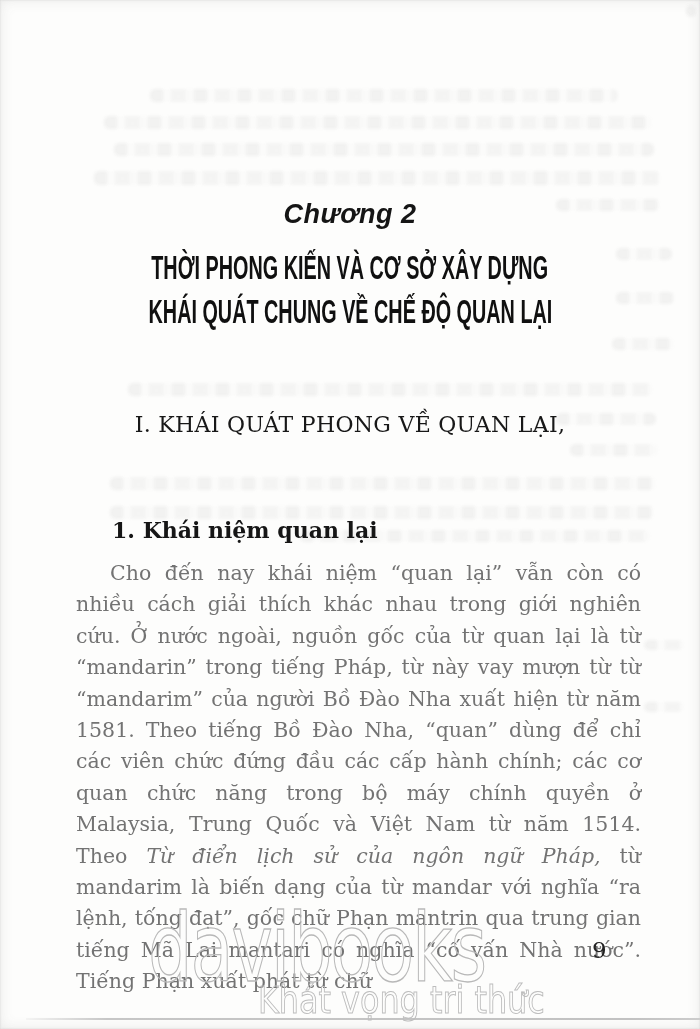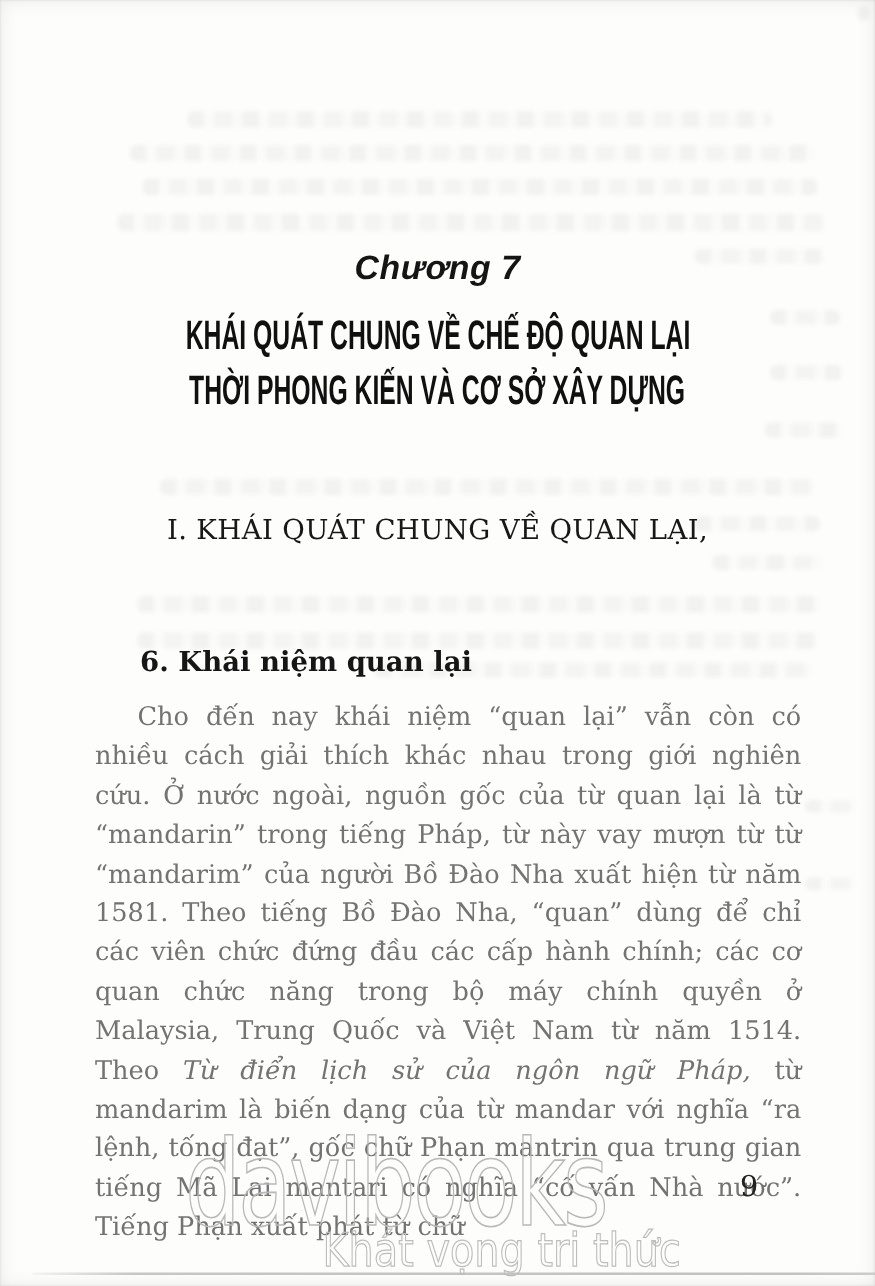--- a/index.html
+++ b/index.html
@@ -163,32 +163,32 @@
   <div class="bleed" style="top:383px; left:128px; width:524px; height:13px;"></div>
   <div class="bleed" style="top:413px; left:556px; width:100px; height:12px;"></div>
   <div class="bleed" style="top:444px; left:570px; width:88px;  height:12px;"></div>
   <div class="bleed" style="top:477px; left:110px; width:546px; height:13px;"></div>
   <div class="bleed" style="top:506px; left:110px; width:544px; height:13px;"></div>
   <div class="bleed" style="top:530px; left:300px; width:350px; height:12px;"></div>
   <div class="bleed" style="top:640px; left:644px; width:40px;  height:10px;"></div>
   <div class="bleed" style="top:702px; left:644px; width:40px;  height:10px;"></div>
   <div class="bleed" style="top:5px;   left:686px; width:10px;  height:12px;"></div>
 
-  <div class="chapter-label">Chương 7</div>
+  <div class="chapter-label">Chương 2</div>
 
   <div class="chapter-title">
+    <div class="tline"><span>THỜI PHONG KIẾN VÀ CƠ SỞ XÂY DỰNG</span></div>
     <div class="tline"><span>KHÁI QUÁT CHUNG VỀ CHẾ ĐỘ QUAN LẠI</span></div>
-    <div class="tline"><span>THỜI PHONG KIẾN VÀ CƠ SỞ XÂY DỰNG</span></div>
   </div>
 
   <div class="section-heading">
-    <div>I. KHÁI QUÁT CHUNG VỀ QUAN LẠI,</div>
+    <div>I. KHÁI QUÁT PHONG VỀ QUAN LẠI,</div>
   </div>
 
-  <div class="subsection-heading">6. Khái niệm quan lại</div>
+  <div class="subsection-heading">1. Khái niệm quan lại</div>
 
   <div class="body-paragraph"><span>Cho đến nay khái niệm “quan lại” vẫn còn có nhiều cách giải thích khác nhau trong giới nghiên cứu. Ở nước ngoài, nguồn gốc của từ quan lại là từ “mandarin” trong tiếng Pháp, từ này vay mượn từ từ “mandarim” của người Bồ Đào Nha xuất hiện từ năm 1581. Theo tiếng Bồ Đào Nha, “quan” dùng để chỉ các viên chức đứng đầu các cấp hành chính; các cơ quan chức năng trong bộ máy chính quyền ở Malaysia, Trung Quốc và Việt Nam từ năm 1514. Theo </span><span class="ital">Từ điển lịch sử của ngôn ngữ Pháp,</span><span> từ mandarim là biến dạng của từ mandar với nghĩa “ra lệnh, tống đạt”, gốc chữ Phạn mantrin qua trung gian tiếng Mã Lai mantari có nghĩa “cố vấn Nhà nước”. Tiếng Phạn xuất phát từ chữ</span></div>
 
   <div class="watermark-brand">davibooks</div>
   <div class="watermark-tagline">Khát vọng tri thức</div>
 
   <div class="page-number">9</div>
 
   <div class="footer-rule"></div>
 

